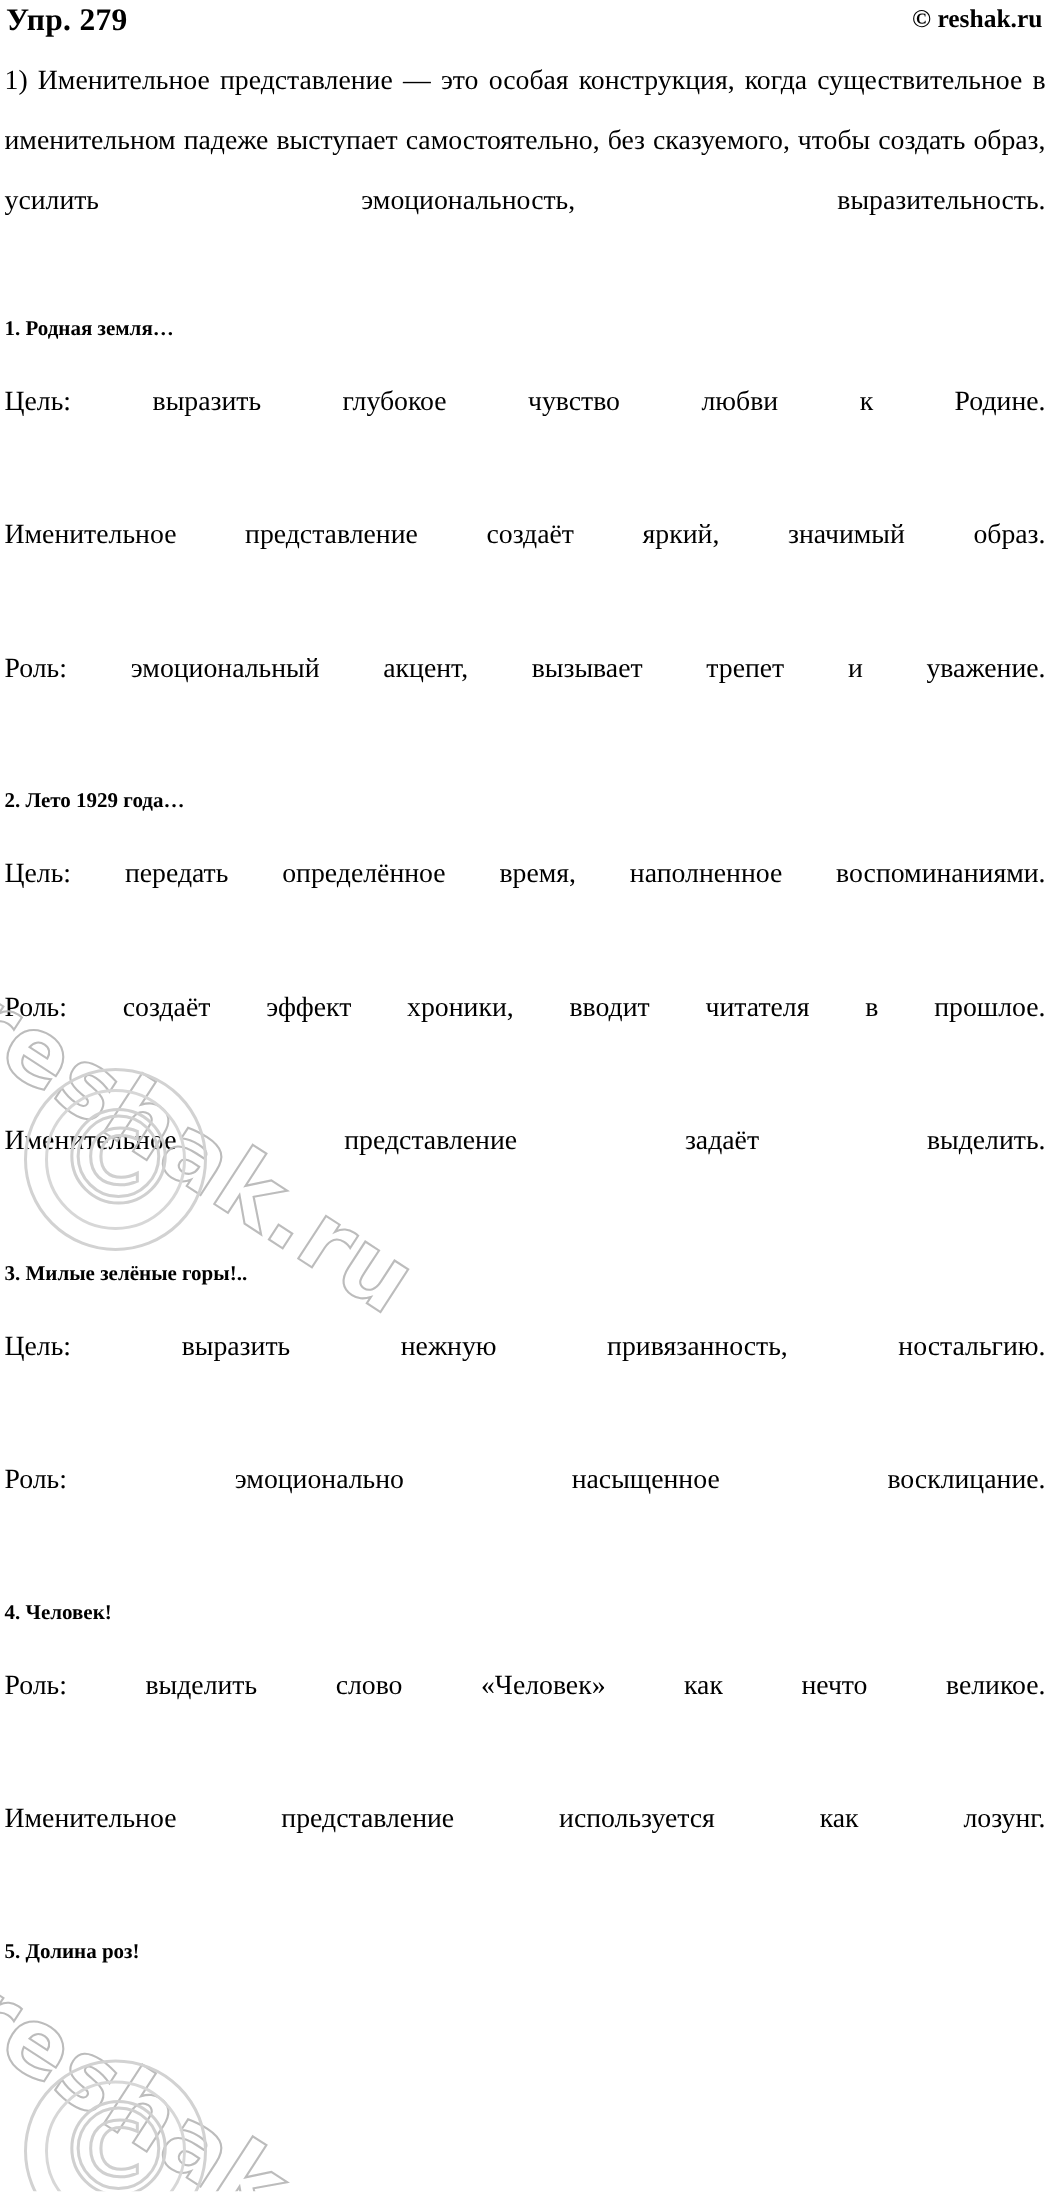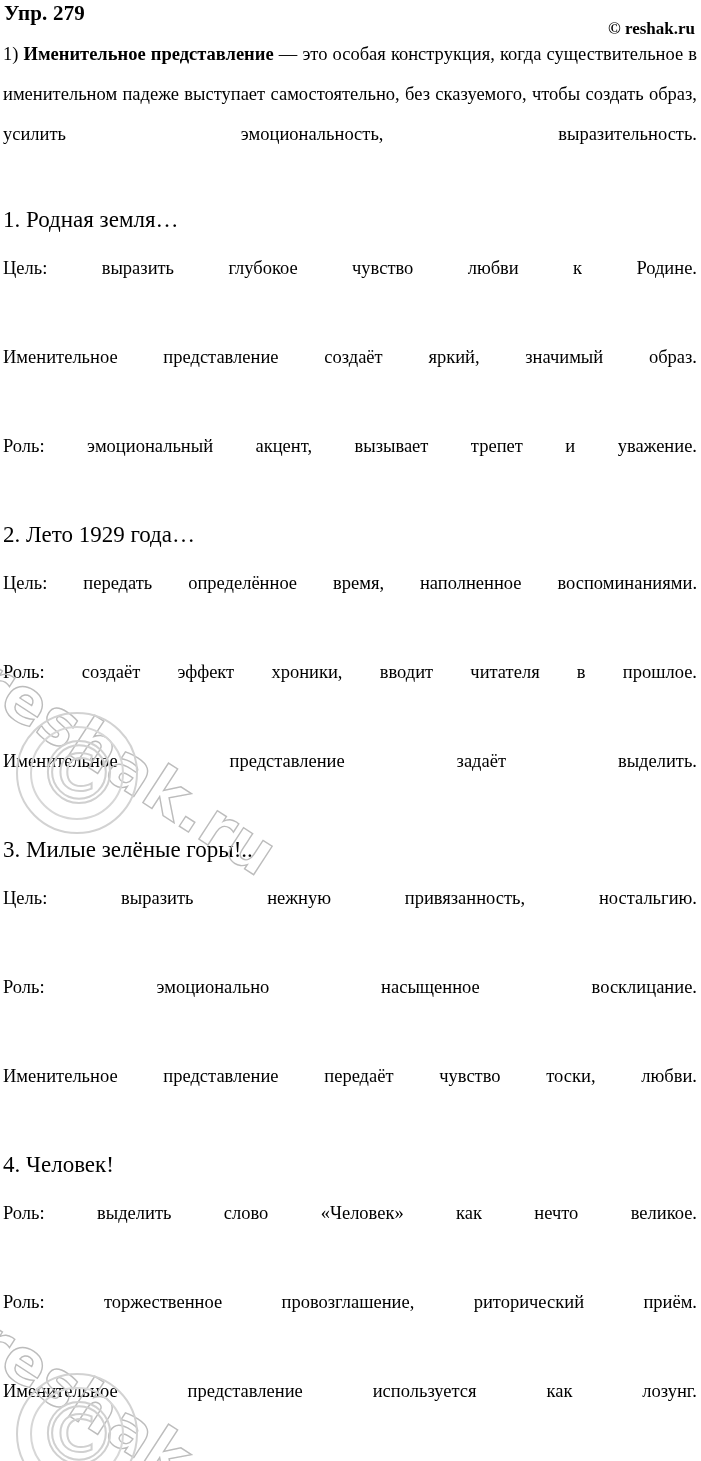--- a/index.html
+++ b/index.html
@@ -37,21 +37,21 @@
   .header-title {
     font-size: 21px;
     font-weight: bold;
     line-height: 24px;
     letter-spacing: 0.2px;
   }
   .header-credit {
     font-size: 17px;
     font-weight: bold;
     line-height: 24px;
-    padding-top: 16px;
+    padding-top: 0;
     padding-right: 2px;
   }
 
   
   .doc {
     position: absolute;
     top: 34px;
     left: 3px;
     width: 695px;
     box-sizing: border-box;
@@ -64,26 +64,26 @@
     text-justify: inter-word;
     margin: 0 0 9px 0;
     padding-right: 1px;
     -webkit-hyphens: none;
     hyphens: none;
   }
   .para.lead {
     margin-bottom: 6px;
   }
   .para b, .para strong {
-    font-weight: bold;
+    font-weight: normal;
   }
 
   .heading {
-    font-size: 23px;
-    font-weight: normal;
+    font-size: 14px;
+    font-weight: bold;
     line-height: 40px;
     margin: 0 0 0 0;
     text-align: left;
   }
 
   .section {
     margin: 0;
   }
   .section .heading {
     margin-bottom: 8px;
@@ -205,27 +205,25 @@
     <div class="heading">2. Лето 1929 года…</div>
     <p class="para">Цель: передать определённое время, наполненное воспоминаниями.</p>
     <p class="para">Роль: создаёт эффект хроники, вводит читателя в прошлое.</p>
     <p class="para">Именительное представление задаёт выделить.</p>
   </div>
 
   <div class="section">
     <div class="heading">3. Милые зелёные горы!..</div>
     <p class="para">Цель: выразить нежную привязанность, ностальгию.</p>
     <p class="para">Роль: эмоционально насыщенное восклицание.</p>
-    <p class="para">Именительное представление передаёт чувство тоски, любви.</p>
   </div>
 
   <div class="section">
     <div class="heading">4. Человек!</div>
     <p class="para">Роль: выделить слово «Человек» как нечто великое.</p>
-    <p class="para">Роль: торжественное провозглашение, риторический приём.</p>
     <p class="para">Именительное представление используется как лозунг.</p>
   </div>
 
   <div class="section">
     <div class="heading">5. Долина роз!</div>
 
   </div>
 
 </div>
 

